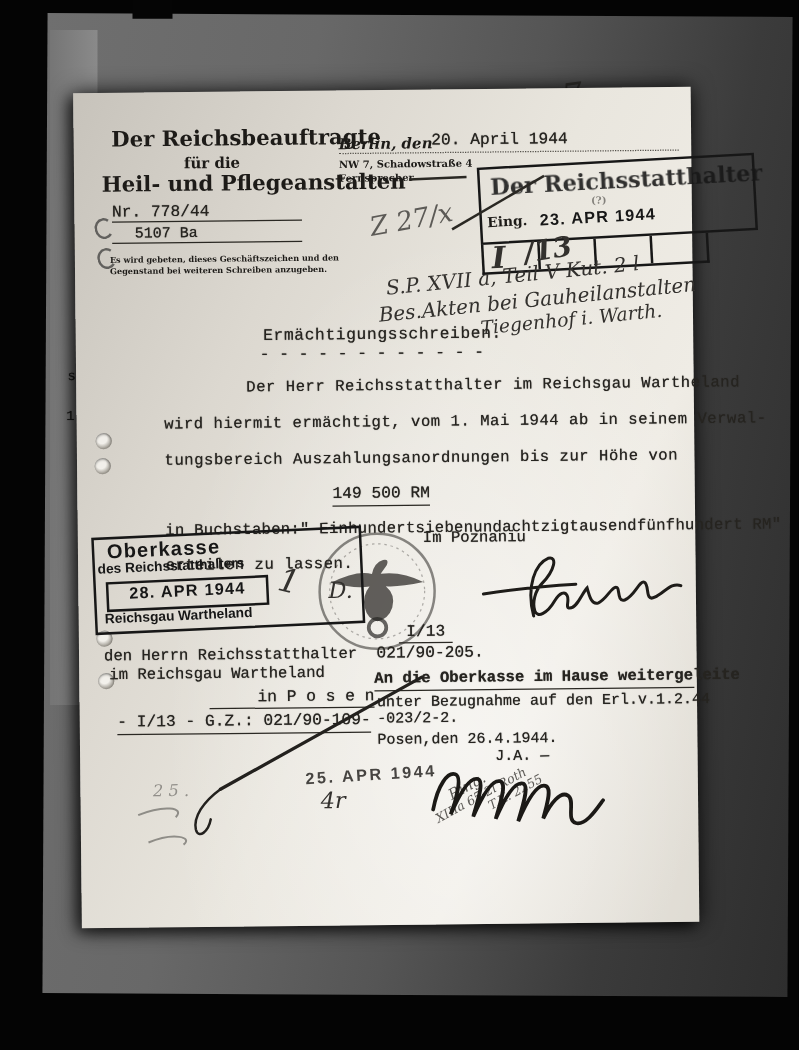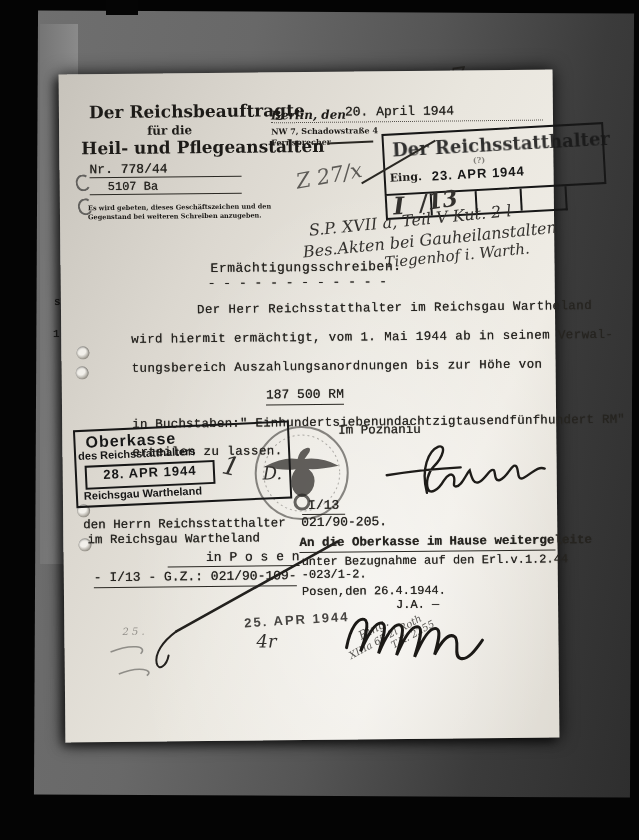--- a/index.html
+++ b/index.html
@@ -102,21 +102,21 @@
       <div class="hw" style="font-size:16px;margin-top:2px;margin-left:-8px;">Bes.Akten bei Gauheilanstalten</div>
       <div class="hw" style="font-size:15px;margin-top:0;margin-left:72px;">Tiegenhof i. Warth.</div>
     </div>
 
     <div class="abs t" style="left:150px;top:188px;font-size:13px;letter-spacing:.5px;">Ermächtigungsschreiben.</div>
     <div class="abs t" style="left:147px;top:203px;font-size:13px;">- - - - - - - - - - - -</div>
 
     <div class="abs t" style="left:136px;top:230px;font-size:12.5px;letter-spacing:.4px;">Der Herr Reichsstatthalter im Reichsgau Wartheland</div>
     <div class="abs t" style="left:70px;top:259px;font-size:12.5px;letter-spacing:.4px;">wird hiermit ermächtigt, vom 1. Mai 1944 ab in seinem Verwal-</div>
     <div class="abs t" style="left:70px;top:288px;font-size:12.5px;letter-spacing:.4px;">tungsbereich Auszahlungsanordnungen bis zur Höhe von</div>
-    <div class="abs t" style="left:204px;top:315px;font-size:13px;border-bottom:1.6px solid #2a2823;padding-bottom:2px;">187 500 RM</div>
+    <div class="abs t" style="left:204px;top:315px;font-size:13px;border-bottom:1.6px solid #2a2823;padding-bottom:2px;">149 500 RM</div>
     <div class="abs t" style="left:70px;top:344px;font-size:12.5px;letter-spacing:.2px;">in Buchstaben:" Einhundertsiebenundachtzigtausendfünfhundert RM"</div>
     <div class="abs t" style="left:70px;top:372px;font-size:12.5px;letter-spacing:.4px;">erteilen zu lassen.</div>
 
     <div class="abs t" style="left:276px;top:352px;font-size:12.5px;">Im Poznaniu</div>
     <svg class="abs" style="left:318px;top:368px;" width="190" height="62">
       <path d="M6 36 C34 32 56 30 80 29 M46 54 C40 30 48 12 58 8 C66 6 63 18 53 28 C47 34 45 44 47 50 C49 56 57 52 63 42 C67 36 71 34 73 38 C75 42 71 48 75 48 C81 48 85 36 89 32 C91 40 93 46 98 44 C105 41 109 30 113 32 C115 33 113 44 119 42 C127 39 131 26 135 28 C139 30 135 44 143 40 C151 36 157 28 164 31" stroke="#1e1c19" stroke-width="2.4" fill="none" stroke-linecap="round"></path>
     </svg>
 
     <div class="abs" style="left:192px;top:354px;width:90px;height:90px;border-radius:50%;border:2px solid rgba(45,43,40,.55);">
       <svg width="90" height="90" viewBox="0 0 90 90">
@@ -128,40 +128,40 @@
 
     <div class="abs stampbox" style="left:12px;top:352px;width:212px;height:74px;transform:rotate(-2deg);">
       <div class="sans" style="position:absolute;left:10px;top:2px;font-size:16px;font-weight:bold;letter-spacing:1px;">Oberkasse</div>
       <div class="sans" style="position:absolute;left:2px;top:18px;font-size:11px;font-weight:bold;">des Reichsstatthalters</div>
       <div class="stampbox sans" style="position:absolute;left:8px;top:34px;width:126px;height:20px;font-size:13px;font-weight:bold;text-align:center;letter-spacing:1px;">28. APR 1944</div>
       <div class="sans" style="position:absolute;left:6px;top:58px;font-size:11px;font-weight:bold;">Reichsgau Wartheland</div>
     </div>
     <span class="abs hw" style="left:160px;top:378px;font-size:26px;transform:rotate(14deg);">1</span>
     <span class="abs hw" style="left:200px;top:390px;font-size:18px;">D.</span>
 
-    <div class="abs t ul" style="left:239px;top:426px;font-size:13px;padding:0 6px 1px 6px;">I/13</div>
+    <div class="abs t ul" style="left:256px;top:426px;font-size:13px;padding:0 6px 1px 6px;">I/13</div>
     <div class="abs t" style="left:238px;top:443px;font-size:13px;">021/90-205.</div>
 
     <div class="abs t" style="left:20px;top:444px;font-size:12.5px;">den Herrn Reichsstatthalter</div>
     <div class="abs t" style="left:24px;top:459px;font-size:12.5px;">im Reichsgau Wartheland</div>
     <div class="abs t" style="left:104px;top:477px;font-size:13px;width:132px;border-bottom:1.6px solid #2a2823;text-align:right;padding-bottom:1px;">in P o s e n</div>
     <div class="abs t ul" style="left:30px;top:496px;font-size:13px;padding-bottom:2px;">- I/13 - G.Z.: 021/90-109-</div>
 
     <div class="abs t" style="left:236px;top:464px;font-size:12.5px;font-weight:bold;border-bottom:1.6px solid #2a2823;padding-bottom:2px;width:256px;">An die Oberkasse im Hause weitergeleite</div>
     <div class="abs t" style="left:238px;top:483px;font-size:12px;">unter Bezugnahme auf den Erl.v.1.2.44</div>
-    <div class="abs t" style="left:238px;top:496px;font-size:12px;">-023/1-2.</div>
+    <div class="abs t" style="left:238px;top:496px;font-size:12px;">-023/2-2.</div>
     <div class="abs t" style="left:238px;top:513px;font-size:12px;">Posen,den 26.4.1944.</div>
     <div class="abs t" style="left:332px;top:527px;font-size:12px;">J.A. —</div>
 
     <svg class="abs" style="left:40px;top:460px;" width="240" height="150">
       <path d="M234 10 L72 98" stroke="#23211e" stroke-width="2.6" fill="none" stroke-linecap="round"></path>
       <path d="M72 98 C58 108 50 120 52 130 C54 138 62 132 64 122" stroke="#23211e" stroke-width="2" fill="none" stroke-linecap="round"></path>
       <path d="M6 118 C26 110 44 112 36 120 M14 140 C34 132 50 136 42 142" stroke="#6b6965" stroke-width="1.6" fill="none" opacity=".7"></path>
     </svg>
-    <span class="abs hw pencil" style="left:58px;top:552px;font-size:10px;opacity:.6;">2 5 .</span>
+    <span class="abs hw pencil" style="left:58px;top:552px;font-size:13px;opacity:.6;">2 5 .</span>
 
     <div class="abs sans" style="left:180px;top:540px;font-size:13px;font-weight:bold;letter-spacing:2px;color:rgba(40,38,35,.85);transform:rotate(-3deg);">25. APR 1944</div>
     <span class="abs hw" style="left:192px;top:558px;font-size:18px;">4r</span>
 
     <div class="abs" style="left:296px;top:540px;transform:rotate(-28deg);">
       <div class="hw pencil" style="font-size:12px;">Ring.</div>
       <div class="hw pencil" style="font-size:10px;margin-left:-18px;">XIIIa 65-2l Roth</div>
       <div class="hw pencil" style="font-size:10px;margin-left:24px;">T.K. 2255</div>
     </div>
 

